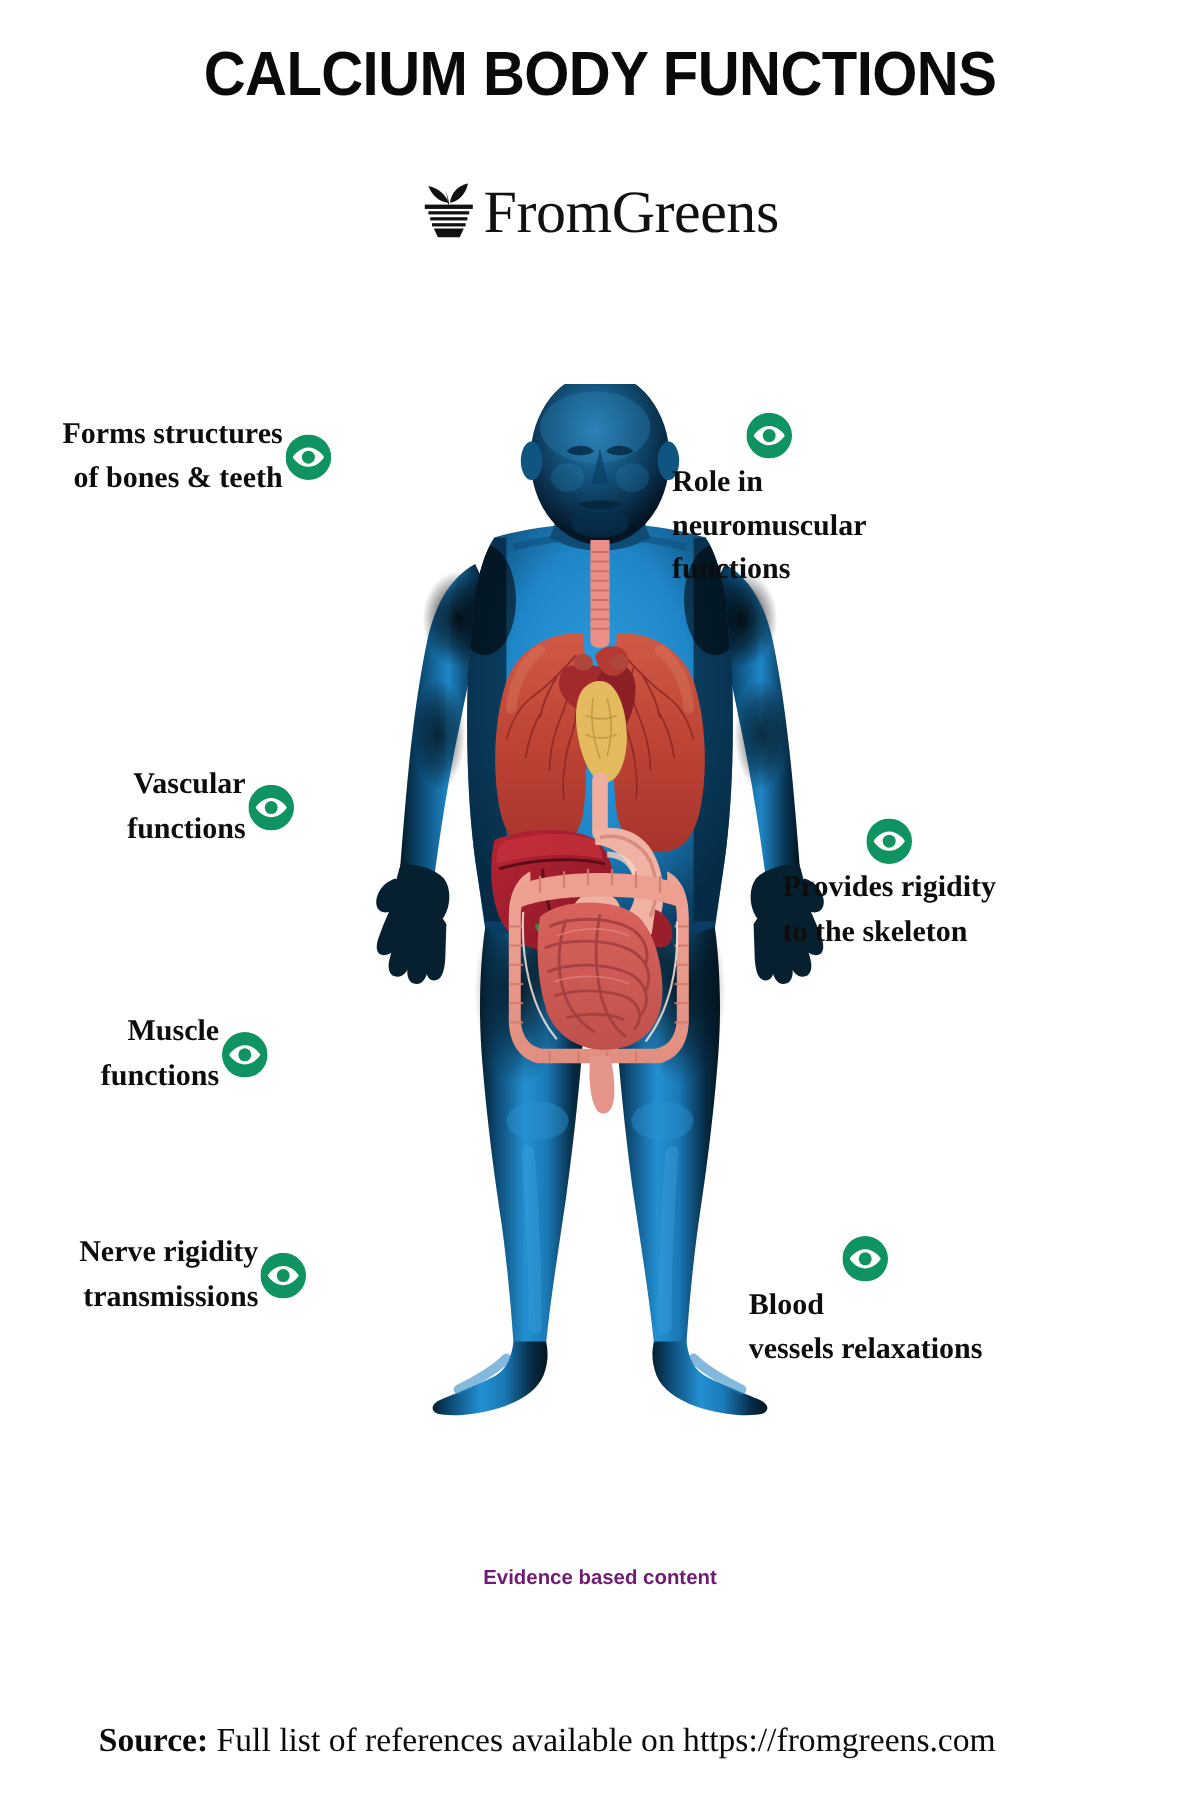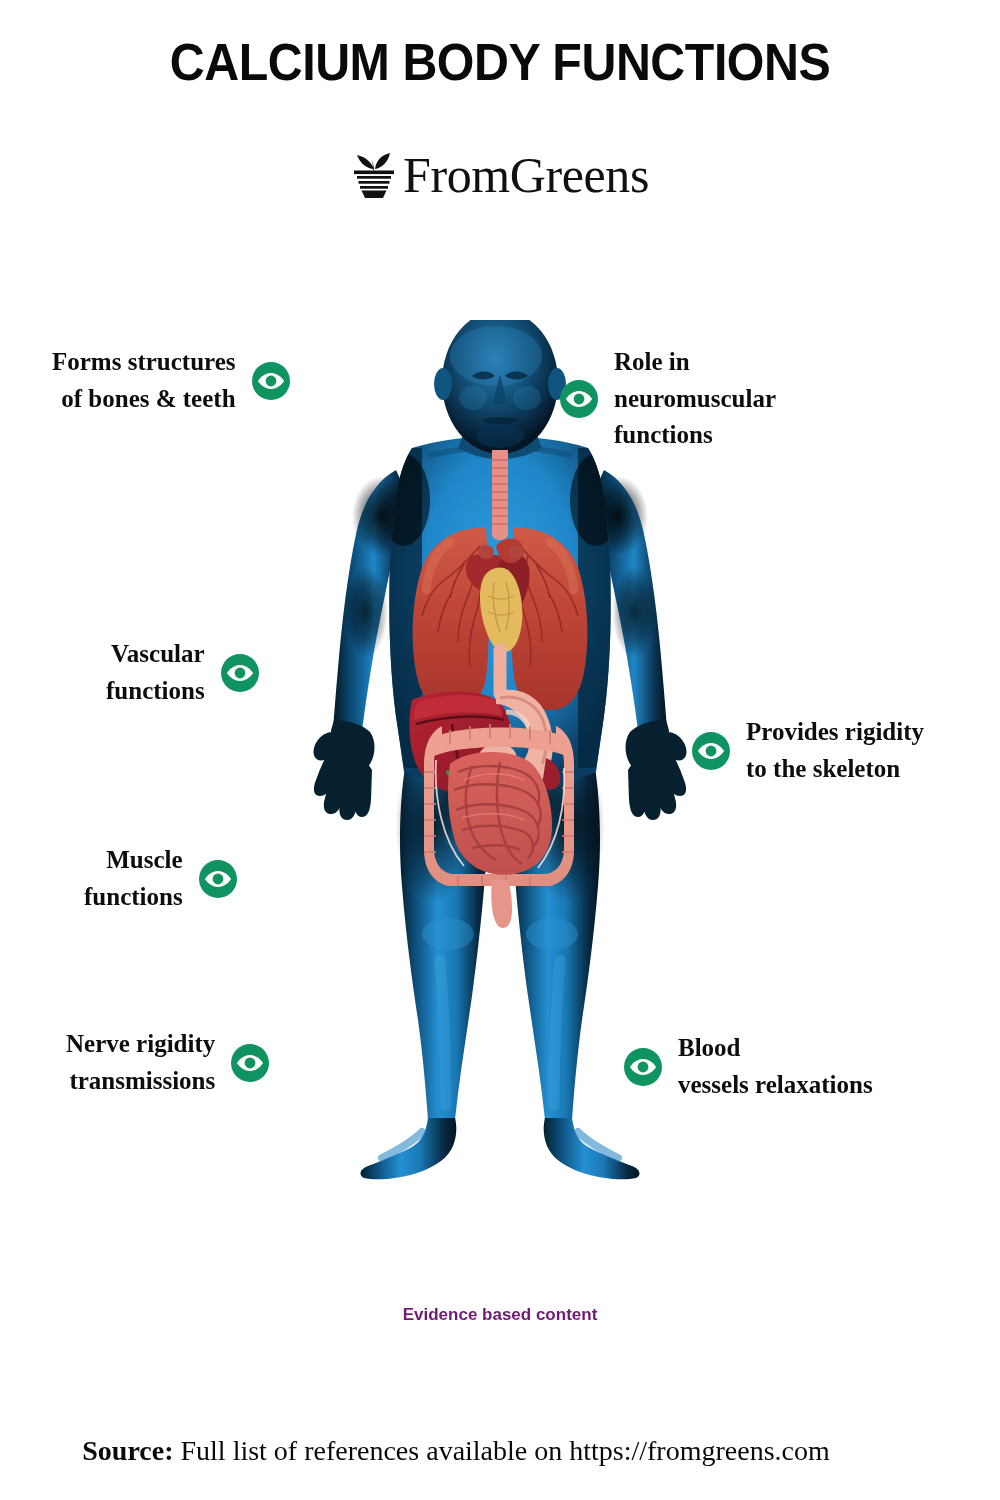--- a/index.html
+++ b/index.html
@@ -66,47 +66,47 @@
     width: 400px;
     height: 860px;
   }
   .figure-wrap svg { display: block; }
 
   
   .callout {
     position: absolute;
     display: flex;
     align-items: center;
-    gap: 16px;
+    gap: 2px;
   }
   .callout .label {
     font-family: "Liberation Serif", serif;
     font-weight: bold;
     font-size: 25px;
     line-height: 1.46;
     color: #0d0d0d;
     white-space: pre-line;
   }
   .callout.left  { flex-direction: row; }
   .callout.left .label  { text-align: right; }
-  .callout.right { flex-direction: row; }
+  .callout.right { flex-direction: column; }
   .callout.right .label { text-align: left; }
 
   .eye-icon {
     flex: 0 0 auto;
     width: 38px;
     height: 38px;
     display: block;
   }
 
   
   #co-bones   { left: 52px;  top: 344px;  }
   #co-neuro   { left: 560px; top: 344px;  }
   #co-vasc    { left: 106px; top: 636px;  }
-  #co-rigid   { left: 692px; top: 682px; margin-top: 32px;  }
+  #co-rigid   { left: 652px; top: 682px;  }
   #co-muscle  { left: 84px;  top: 842px;  }
   #co-nerve   { left: 66px;  top: 1026px; }
   #co-blood   { left: 624px; top: 1030px; }
 
   
   .evidence {
     position: absolute;
     top: 1305px;
     left: 0;
     width: 1000px;

